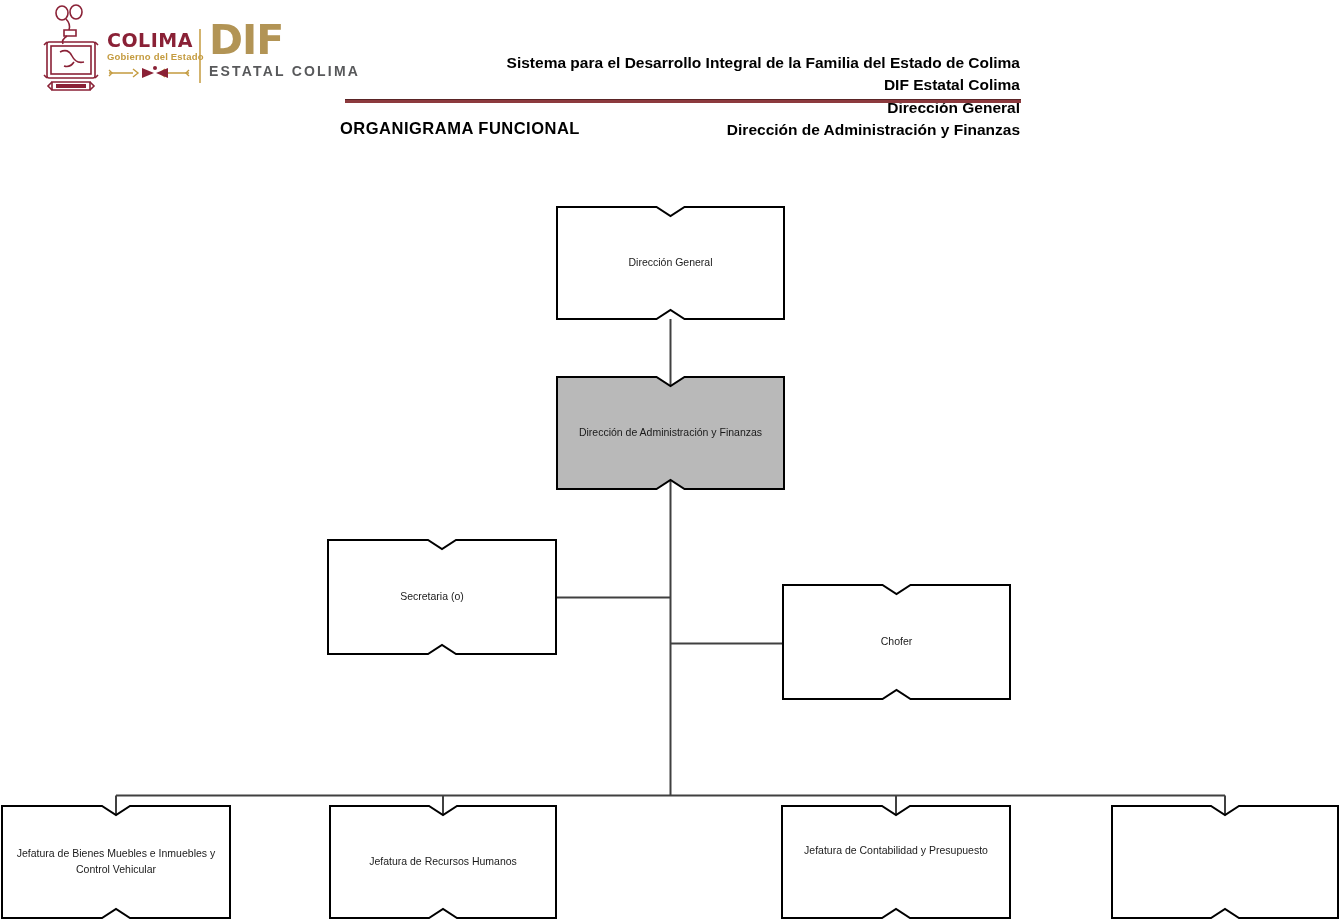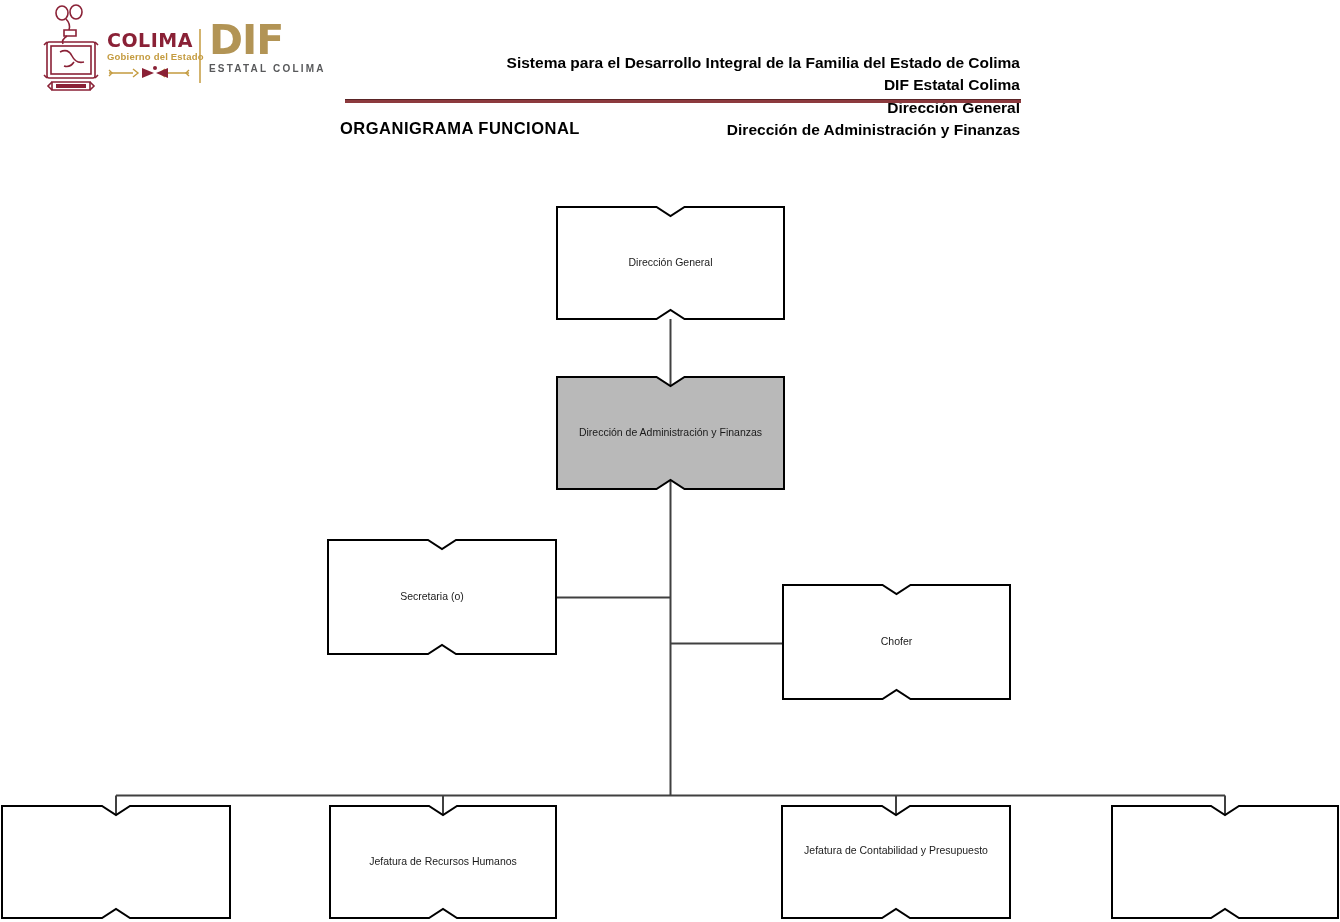--- a/index.html
+++ b/index.html
@@ -13,21 +13,21 @@
 
   
   .coat{position:absolute;left:38px;top:4px;}
   .brand{position:absolute;left:107px;top:31px;line-height:1;}
   .colima-word{font-size:19px;font-weight:bold;color:var(--c-maroon);letter-spacing:.5px;font-family:"DejaVu Sans",sans-serif;}
   .colima-tag{font-size:9.5px;font-weight:bold;color:var(--c-gold);margin-top:2px;letter-spacing:.2px;}
   .ornament{margin-top:3px;display:block;}
   .logo-divider{position:absolute;left:199px;top:29px;width:2px;height:54px;background:var(--c-gold);opacity:.75;}
   .dif-brand{position:absolute;left:209px;top:20px;line-height:1;}
   .dif-word{font-size:41px;font-weight:bold;color:var(--c-dif_tan);letter-spacing:-1px;font-family:"DejaVu Sans",sans-serif;}
-  .dif-tag{font-size:10px;color:var(--c-dif_gray);letter-spacing:2.2px;margin-top:3px;font-weight:bold;}
+  .dif-tag{font-size:14px;color:var(--c-dif_gray);letter-spacing:2.2px;margin-top:3px;font-weight:bold;}
 
   .titles{position:absolute;left:340px;top:24px;width:680px;text-align:right;margin-top:28px;}
   .title-line{font-size:15.5px;font-weight:bold;color:#000;line-height:22.4px;}
   .header-rule{position:absolute;left:345px;top:99px;width:676px;height:4px;background:var(--c-rule);border-top:1px solid #5a2426;}
   .org-heading{position:absolute;left:340px;top:119px;width:680px;font-size:16.5px;font-weight:bold;letter-spacing:.5px;color:#000;}
 
   
   .chart-svg{position:absolute;left:0;top:0;}
   .node-shape{fill:#ffffff;stroke:#000000;stroke-width:2px;}
   .node-shape.gray{fill:var(--c-box_gray);}
@@ -115,19 +115,20 @@
   </svg>
 
   <div class="node-label" style="left:557px;top:207px;width:227px;height:112px;">Dirección General</div>
 
   <div class="node-label" style="left:557px;top:377px;width:227px;height:112px;">Dirección de Administración y Finanzas</div>
 
   <div class="node-label" style="left:318px;top:540px;width:228px;height:114px;">Secretaria (o)</div>
 
   <div class="node-label" style="left:783px;top:585px;width:227px;height:114px;">Chofer</div>
 
+  <div class="node-label" style="left:2px;top:806px;width:228px;height:112px;">Jefatura de Bienes Muebles e Inmuebles y Control Vehicular</div>
 
   <div class="node-label" style="left:330px;top:806px;width:226px;height:112px;">Jefatura de Recursos Humanos</div>
 
   <div class="node-label" style="left:782px;top:806px;width:228px;height:90px;">Jefatura de Contabilidad y Presupuesto</div>
 
 
 </div>
 
 </body></html>

